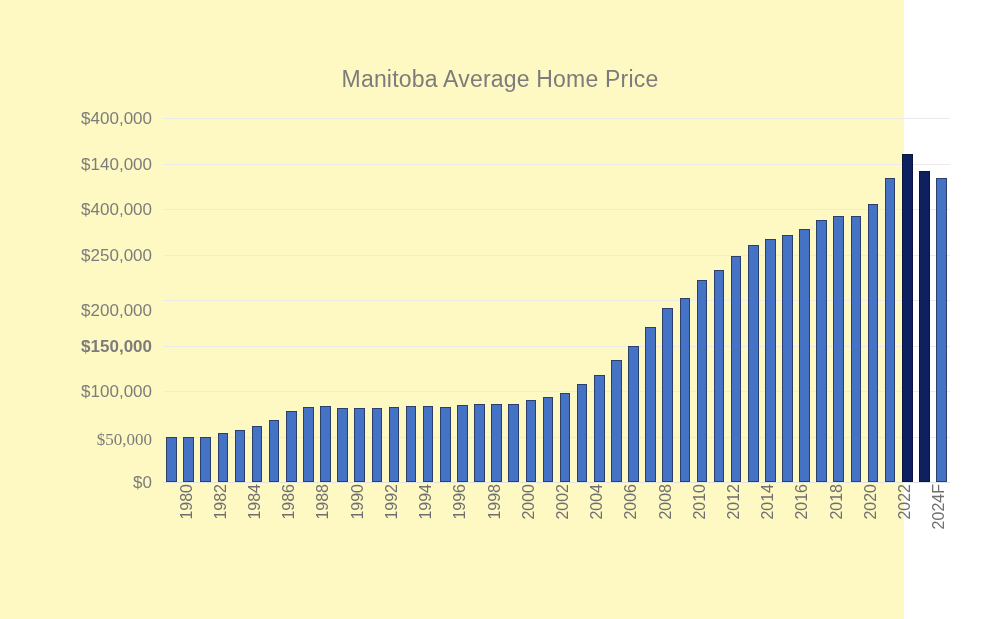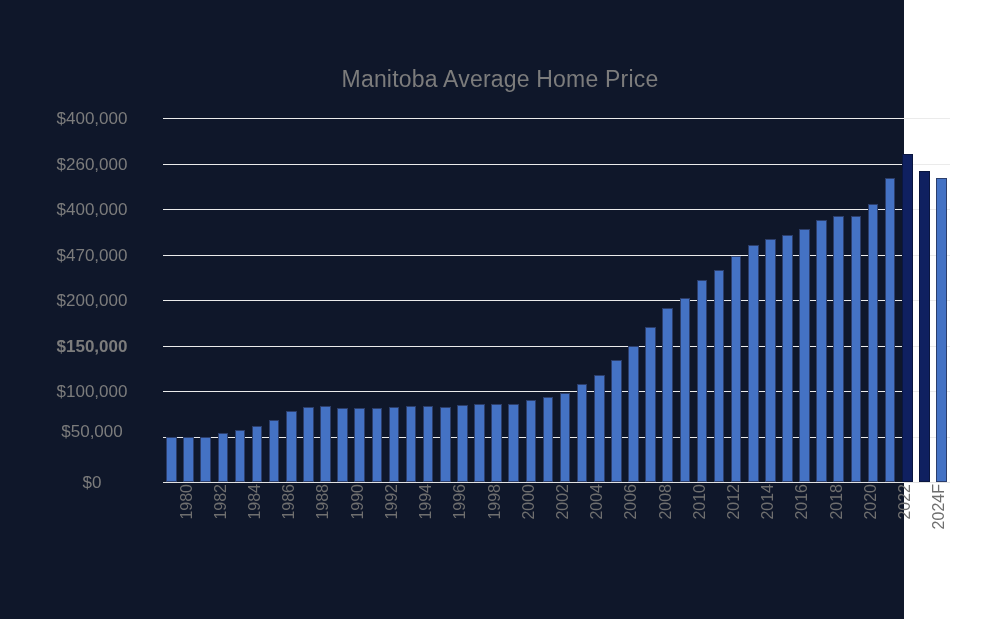--- a/index.html
+++ b/index.html
@@ -13,21 +13,21 @@
     font-family: "Liberation Sans", sans-serif;
     overflow: hidden;
     position: relative;
   }
 
   #chart-root {
     position: absolute;
     left: 0; top: 0;
     width: 904px;
     height: 619px;
-    background: #0f172a;
+    background: #fef9c3;
   }
 
   
   #chart-title {
     position: absolute;
     left: 0;
     top: 66px;
     width: 1000px;
     text-align: center;
     font-size: 23px;
@@ -56,21 +56,21 @@
   }
   .gridline.axis-zero {
     background: #e2e2e2;
   }
 
   
   .ytick {
     position: absolute;
     right: 0;
     width: 120px;
-    text-align: center;
+    text-align: right;
     font-size: 17px;
     color: #7c7c7c;
     white-space: nowrap;
     line-height: 1;
   }
   #y-axis-labels {
     position: absolute;
     left: 22px;
     top: 118px;
     width: 130px;
@@ -119,27 +119,27 @@
 </style>
 </head>
 <body>
 
 <div id="chart-root">
 
   <div id="chart-title">Manitoba Average Home Price</div>
 
   <div id="y-axis-labels">
       <div class="ytick" style="top: -8px;">$400,000</div>
-      <div class="ytick" style="top: 37.5px;">$260,000</div>
+      <div class="ytick" style="top: 37.5px;">$140,000</div>
       <div class="ytick" style="top: 83px;">$400,000</div>
-      <div class="ytick" style="top: 128.5px;">$470,000</div>
-      <div class="ytick" style="top: 174px;">$200,000</div>
+      <div class="ytick" style="top: 128.5px;">$250,000</div>
+      <div class="ytick" style="top: 184px;">$200,000</div>
       <div class="ytick" style="top: 219.5px; font-weight: bold;">$150,000</div>
       <div class="ytick" style="top: 265px;">$100,000</div>
-      <div class="ytick" style="top: 305px;">$50,000</div>
+      <div class="ytick" style="top: 313px; font-family: Liberation Serif, serif;">$50,000</div>
       <div class="ytick" style="top: 356px;">$0</div>
     </div>
 
   <div id="plot-area">
     <div id="gridlines-layer">
         <div class="gridline" style="top: 0px;"></div>
         <div class="gridline" style="top: 45.5px;"></div>
         <div class="gridline" style="top: 91px;"></div>
         <div class="gridline" style="top: 136.5px;"></div>
         <div class="gridline" style="top: 182px;"></div>

